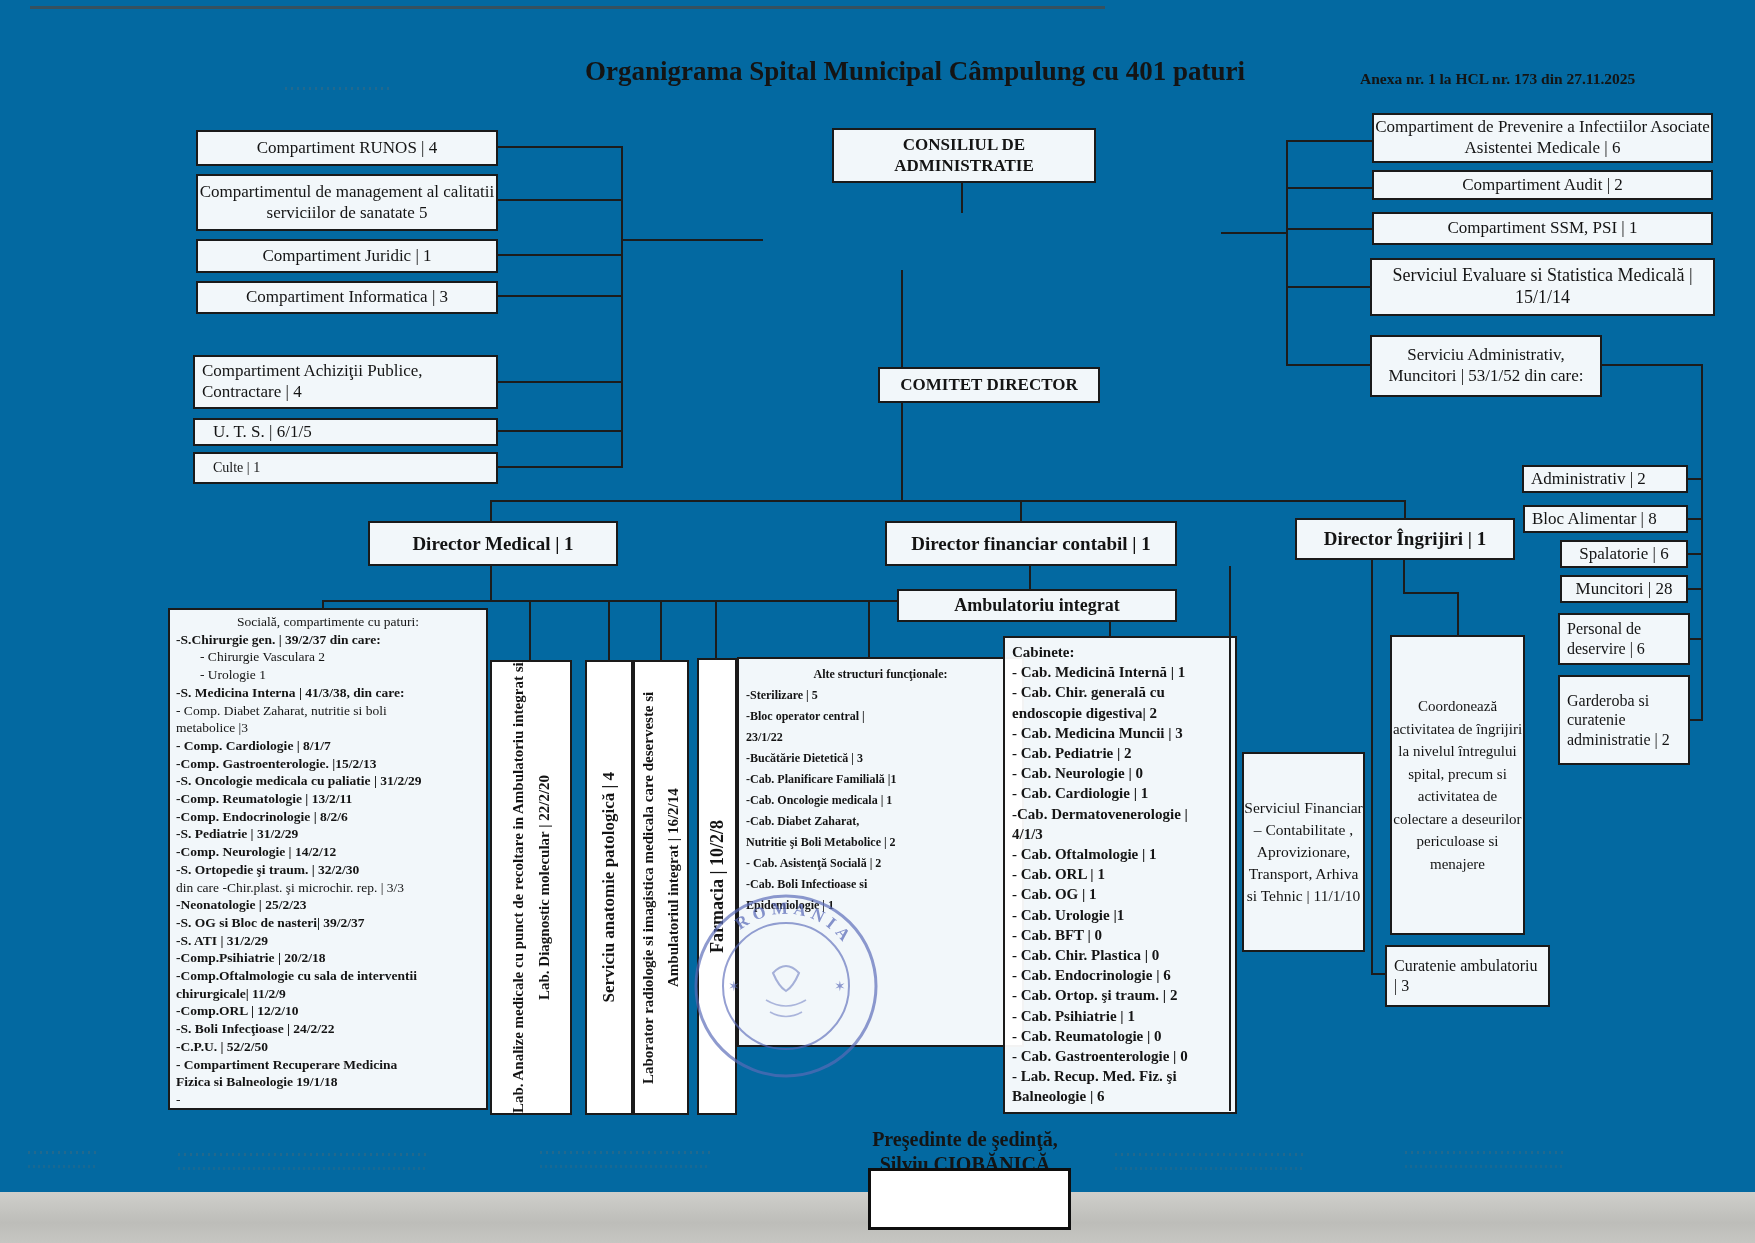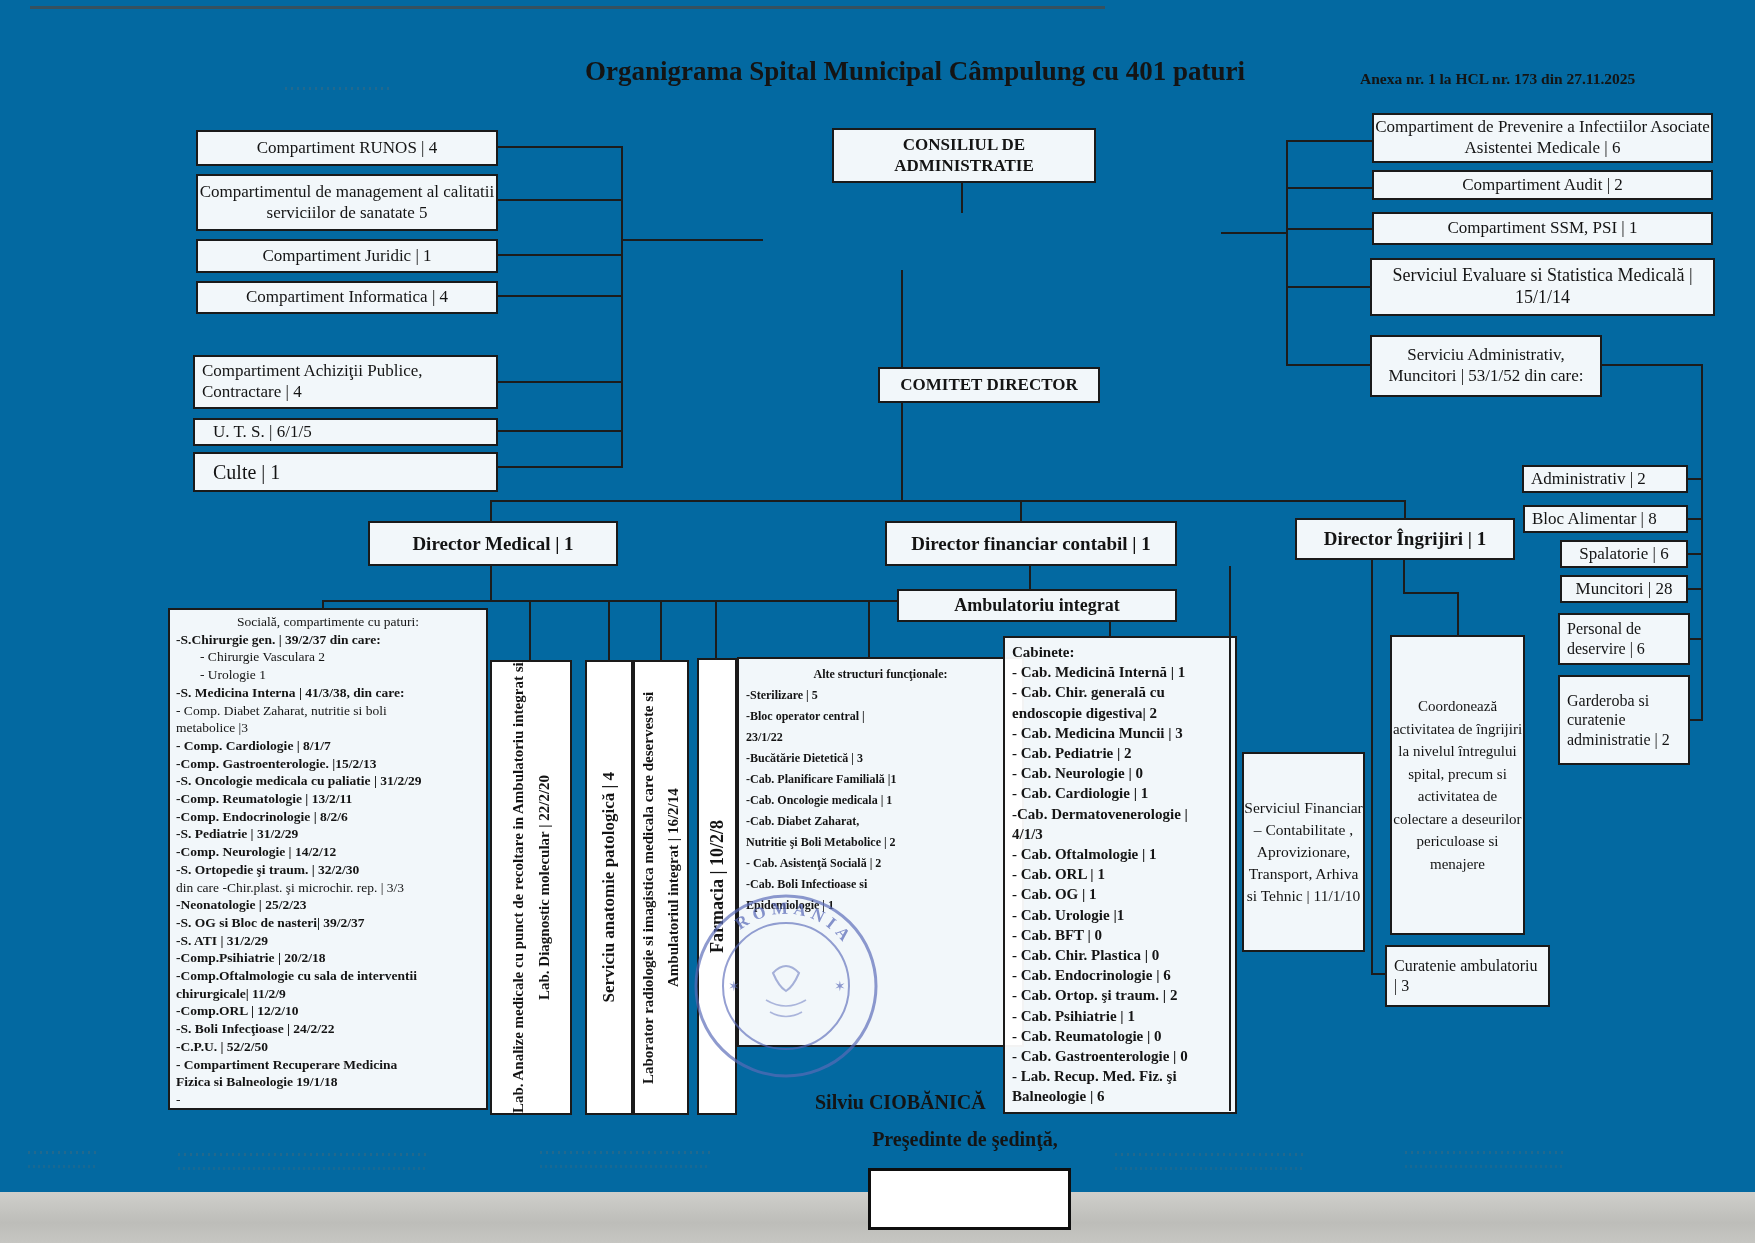--- a/index.html
+++ b/index.html
@@ -26,43 +26,43 @@
       repeating-linear-gradient(90deg, rgba(105,105,100,.40) 0 2px, transparent 2px 5px) 0 17px/100% 3px no-repeat;}
   .grayband{position:absolute;left:0;top:1192px;width:1755px;height:51px;
       background:linear-gradient(180deg,#cfcfcb 0%,#bdbdb9 60%,#c6c6c2 100%);}
   .topline{position:absolute;left:30px;top:6px;width:1075px;height:3px;background:#4a4a4a;opacity:.75;}
   .redact{position:absolute;left:868px;top:1168px;width:203px;height:62px;background:#fff;
       border:3px solid #0e0e0e;box-sizing:border-box;z-index:30;}
   .stamp{position:absolute;left:688px;top:888px;z-index:25;opacity:.85;}
   .title{position:absolute;left:465px;top:56px;width:900px;font-size:27px;font-weight:bold;text-align:center;}
   .annex{position:absolute;left:1360px;top:70px;width:370px;font-size:15.5px;font-weight:bold;text-align:left;}
   .footrole{position:absolute;left:815px;top:1128px;width:300px;font-size:20px;font-weight:bold;text-align:center;z-index:20;}
-  .footname{position:absolute;left:815px;top:1091px;width:300px;font-size:20px;font-weight:bold;z-index:20;font-family:Liberation Serif, serif;}
+  .footname{position:absolute;left:815px;top:1153px;width:300px;font-size:20px;font-weight:bold;text-align:center;z-index:20;font-family:Liberation Serif, serif;}
 </style>
 </head>
 <body>
 
 <div id="canvas">
 
   <div class="topline"></div>
   <div class="smudge" style="left:285px;top:84px;width:105px;height:8px"></div>
 
   <div class="title">Organigrama Spital Municipal Câmpulung cu 401 paturi</div>
   <div class="annex">Anexa nr. 1 la HCL nr. 173 din 27.11.2025</div>
 
   <div class="bx b" style="left:832px;top:128px;width:264px;height:55px;font-size:17px">CONSILIUL DE ADMINISTRATIE</div>
   <div class="bx b" style="left:878px;top:367px;width:222px;height:36px;font-size:17px">COMITET DIRECTOR</div>
 
   <div class="bx" style="left:196px;top:130px;width:302px;height:36px;font-size:17px">Compartiment RUNOS  |  4</div>
   <div class="bx" style="left:196px;top:174px;width:302px;height:57px;font-size:17px">Compartimentul de management al calitatii serviciilor de sanatate 5</div>
   <div class="bx" style="left:196px;top:239px;width:302px;height:34px;font-size:17px">Compartiment Juridic | 1</div>
-  <div class="bx" style="left:196px;top:281px;width:302px;height:33px;font-size:17px">Compartiment  Informatica |  4</div>
+  <div class="bx" style="left:196px;top:281px;width:302px;height:33px;font-size:17px">Compartiment  Informatica |  3</div>
   <div class="bx tl" style="left:193px;top:355px;width:305px;height:54px;font-size:17px">Compartiment Achiziţii Publice, Contractare | 4</div>
   <div class="bx tl" style="left:193px;top:418px;width:305px;height:28px;font-size:17px;padding-left:18px">U.  T. S. | 6/1/5</div>
-  <div class="bx tl" style="left:193px;top:452px;width:305px;height:40px;font-size:20px;padding-left:18px">Culte | 1</div>
+  <div class="bx tl" style="left:193px;top:452px;width:305px;height:32px;font-size:14px;padding-left:18px">Culte | 1</div>
 
   <div class="bx" style="left:1372px;top:113px;width:341px;height:50px;font-size:17px">Compartiment de Prevenire a Infectiilor Asociate Asistentei Medicale  | 6</div>
   <div class="bx" style="left:1372px;top:170px;width:341px;height:30px;font-size:17px">Compartiment Audit | 2</div>
   <div class="bx" style="left:1372px;top:212px;width:341px;height:33px;font-size:17px">Compartiment SSM, PSI | 1</div>
   <div class="bx" style="left:1370px;top:258px;width:345px;height:58px;font-size:18px">Serviciul  Evaluare si  Statistica Medicală  | 15/1/14</div>
   <div class="bx" style="left:1370px;top:335px;width:232px;height:62px;font-size:17px">Serviciu Administrativ, Muncitori | 53/1/52 din care:</div>
 
   <div class="bx tl" style="left:1522px;top:465px;width:166px;height:28px;font-size:17px">Administrativ | 2</div>
   <div class="bx tl" style="left:1523px;top:505px;width:165px;height:28px;font-size:17px">Bloc Alimentar | 8</div>
   <div class="bx" style="left:1560px;top:540px;width:128px;height:28px;font-size:17px">Spalatorie | 6</div>

